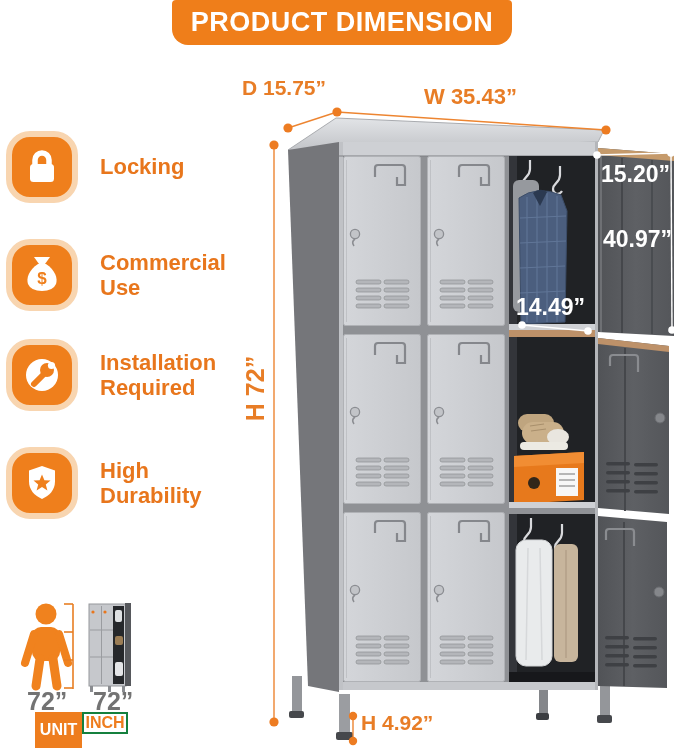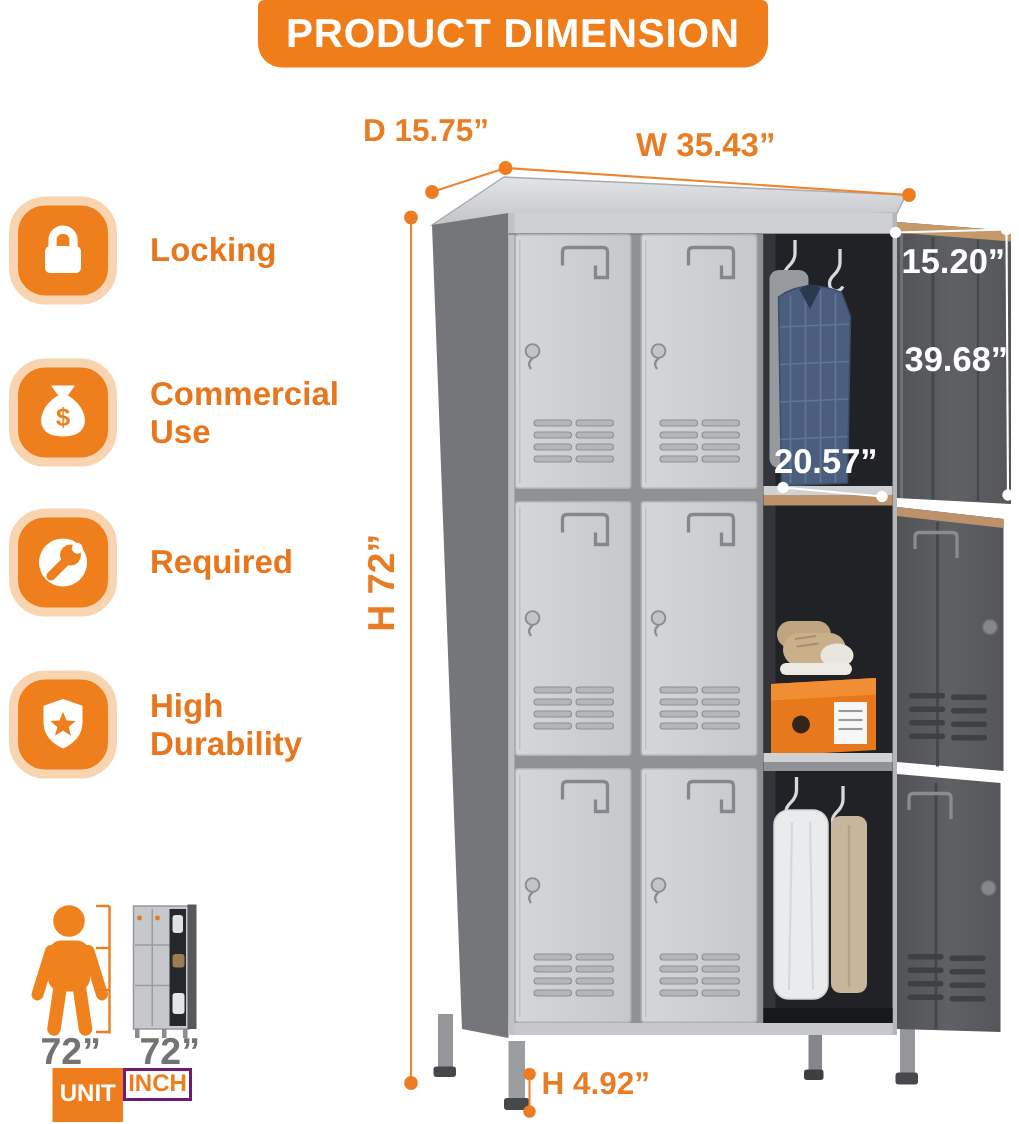--- a/index.html
+++ b/index.html
@@ -23,21 +23,21 @@
   .feat .lbl{color:#e8761c;font-size:22px;font-weight:bold;line-height:1.15;}
   .feat .lbl span{display:block;}
   
   .dim{position:absolute;color:#e87d26;font-weight:bold;white-space:nowrap;}
   .dimw{position:absolute;color:#ffffff;font-weight:bold;white-space:nowrap;}
   .rot{transform:rotate(-90deg);transform-origin:center center;}
   
   .unit-a{position:absolute;left:35px;top:712px;width:47px;height:36px;background:#ee7d1e;
     color:#fff;font-weight:bold;font-size:16px;display:flex;align-items:center;justify-content:center;}
   .unit-b{position:absolute;left:82px;top:712px;width:46px;height:22px;background:#fff;
-    border:2px solid #701a75;box-sizing:border-box;color:#ee7d1e;font-weight:bold;font-size:16px;
+    border:2px solid #15803d;box-sizing:border-box;color:#ee7d1e;font-weight:bold;font-size:16px;
     display:flex;align-items:center;justify-content:center;}
   .ref72{position:absolute;color:#737373;font-weight:bold;font-size:25px;}
   svg text{font-family:"Liberation Sans",sans-serif;}
 </style>
 </head>
 <body>
 
 <div id="canvas">
 
   <svg width="679" height="749" viewBox="0 0 679 749" style="position:absolute;left:0;top:0">
@@ -292,20 +292,21 @@
   <div class="feat" style="top:339px">
     <div class="badge">
       <svg width="44" height="44" viewBox="0 0 44 44">
         <circle cx="22" cy="22" r="16" fill="#fff"></circle>
         <line x1="14" y1="31" x2="24" y2="21" stroke="#ef7f1c" stroke-width="6" stroke-linecap="round"></line>
         <circle cx="27" cy="17" r="7" fill="#ef7f1c"></circle>
         <circle cx="31.5" cy="12.5" r="3.6" fill="#fff"></circle>
       </svg>
     </div>
     <div class="lbl">
+      <span>Installation</span>
         <span>Required</span>
     </div>
   </div>
 
   <div class="feat" style="top:447px">
     <div class="badge">
       <svg width="44" height="44" viewBox="0 0 44 44">
         <path d="M22,5 l13,4.5 v11 c0,8.5 -5.5,14 -13,17.5 c-7.5,-3.5 -13,-9 -13,-17.5 v-11 z" fill="#fff"></path>
         <polygon points="22,13.5 24.4,19.3 30.5,19.6 25.8,23.6 27.4,29.5 22,26.1 16.6,29.5 18.2,23.6 13.5,19.6 19.6,19.3" fill="#ef7f1c"></polygon>
       </svg>
@@ -313,22 +314,22 @@
     <div class="lbl">
       <span>High</span>
         <span>Durability</span>
     </div>
   </div>
 
   <span class="dim" style="left:242px;top:76px;font-size:21px">D 15.75”</span>
   <span class="dim" style="left:424px;top:84px;font-size:22px">W 35.43”</span>
   <span class="dim rot" style="left:212px;top:374px;width:86px;text-align:center;font-size:25px">H 72”</span>
   <span class="dimw" style="left:601px;top:161px;font-size:23px">15.20”</span>
-  <span class="dimw" style="left:603px;top:226px;font-size:23px">39.68”</span>
-  <span class="dimw" style="left:516px;top:294px;font-size:23px">20.57”</span>
+  <span class="dimw" style="left:603px;top:226px;font-size:23px">40.97”</span>
+  <span class="dimw" style="left:516px;top:294px;font-size:23px">14.49”</span>
   <span class="dim" style="left:361px;top:711px;font-size:21px">H 4.92”</span>
 
   <span class="ref72" style="left:27px;top:687px">72”</span>
   <span class="ref72" style="left:93px;top:687px">72”</span>
   <div class="unit-a">UNIT</div>
   <div class="unit-b">INCH</div>
 
 </div>
 
 </body></html>

